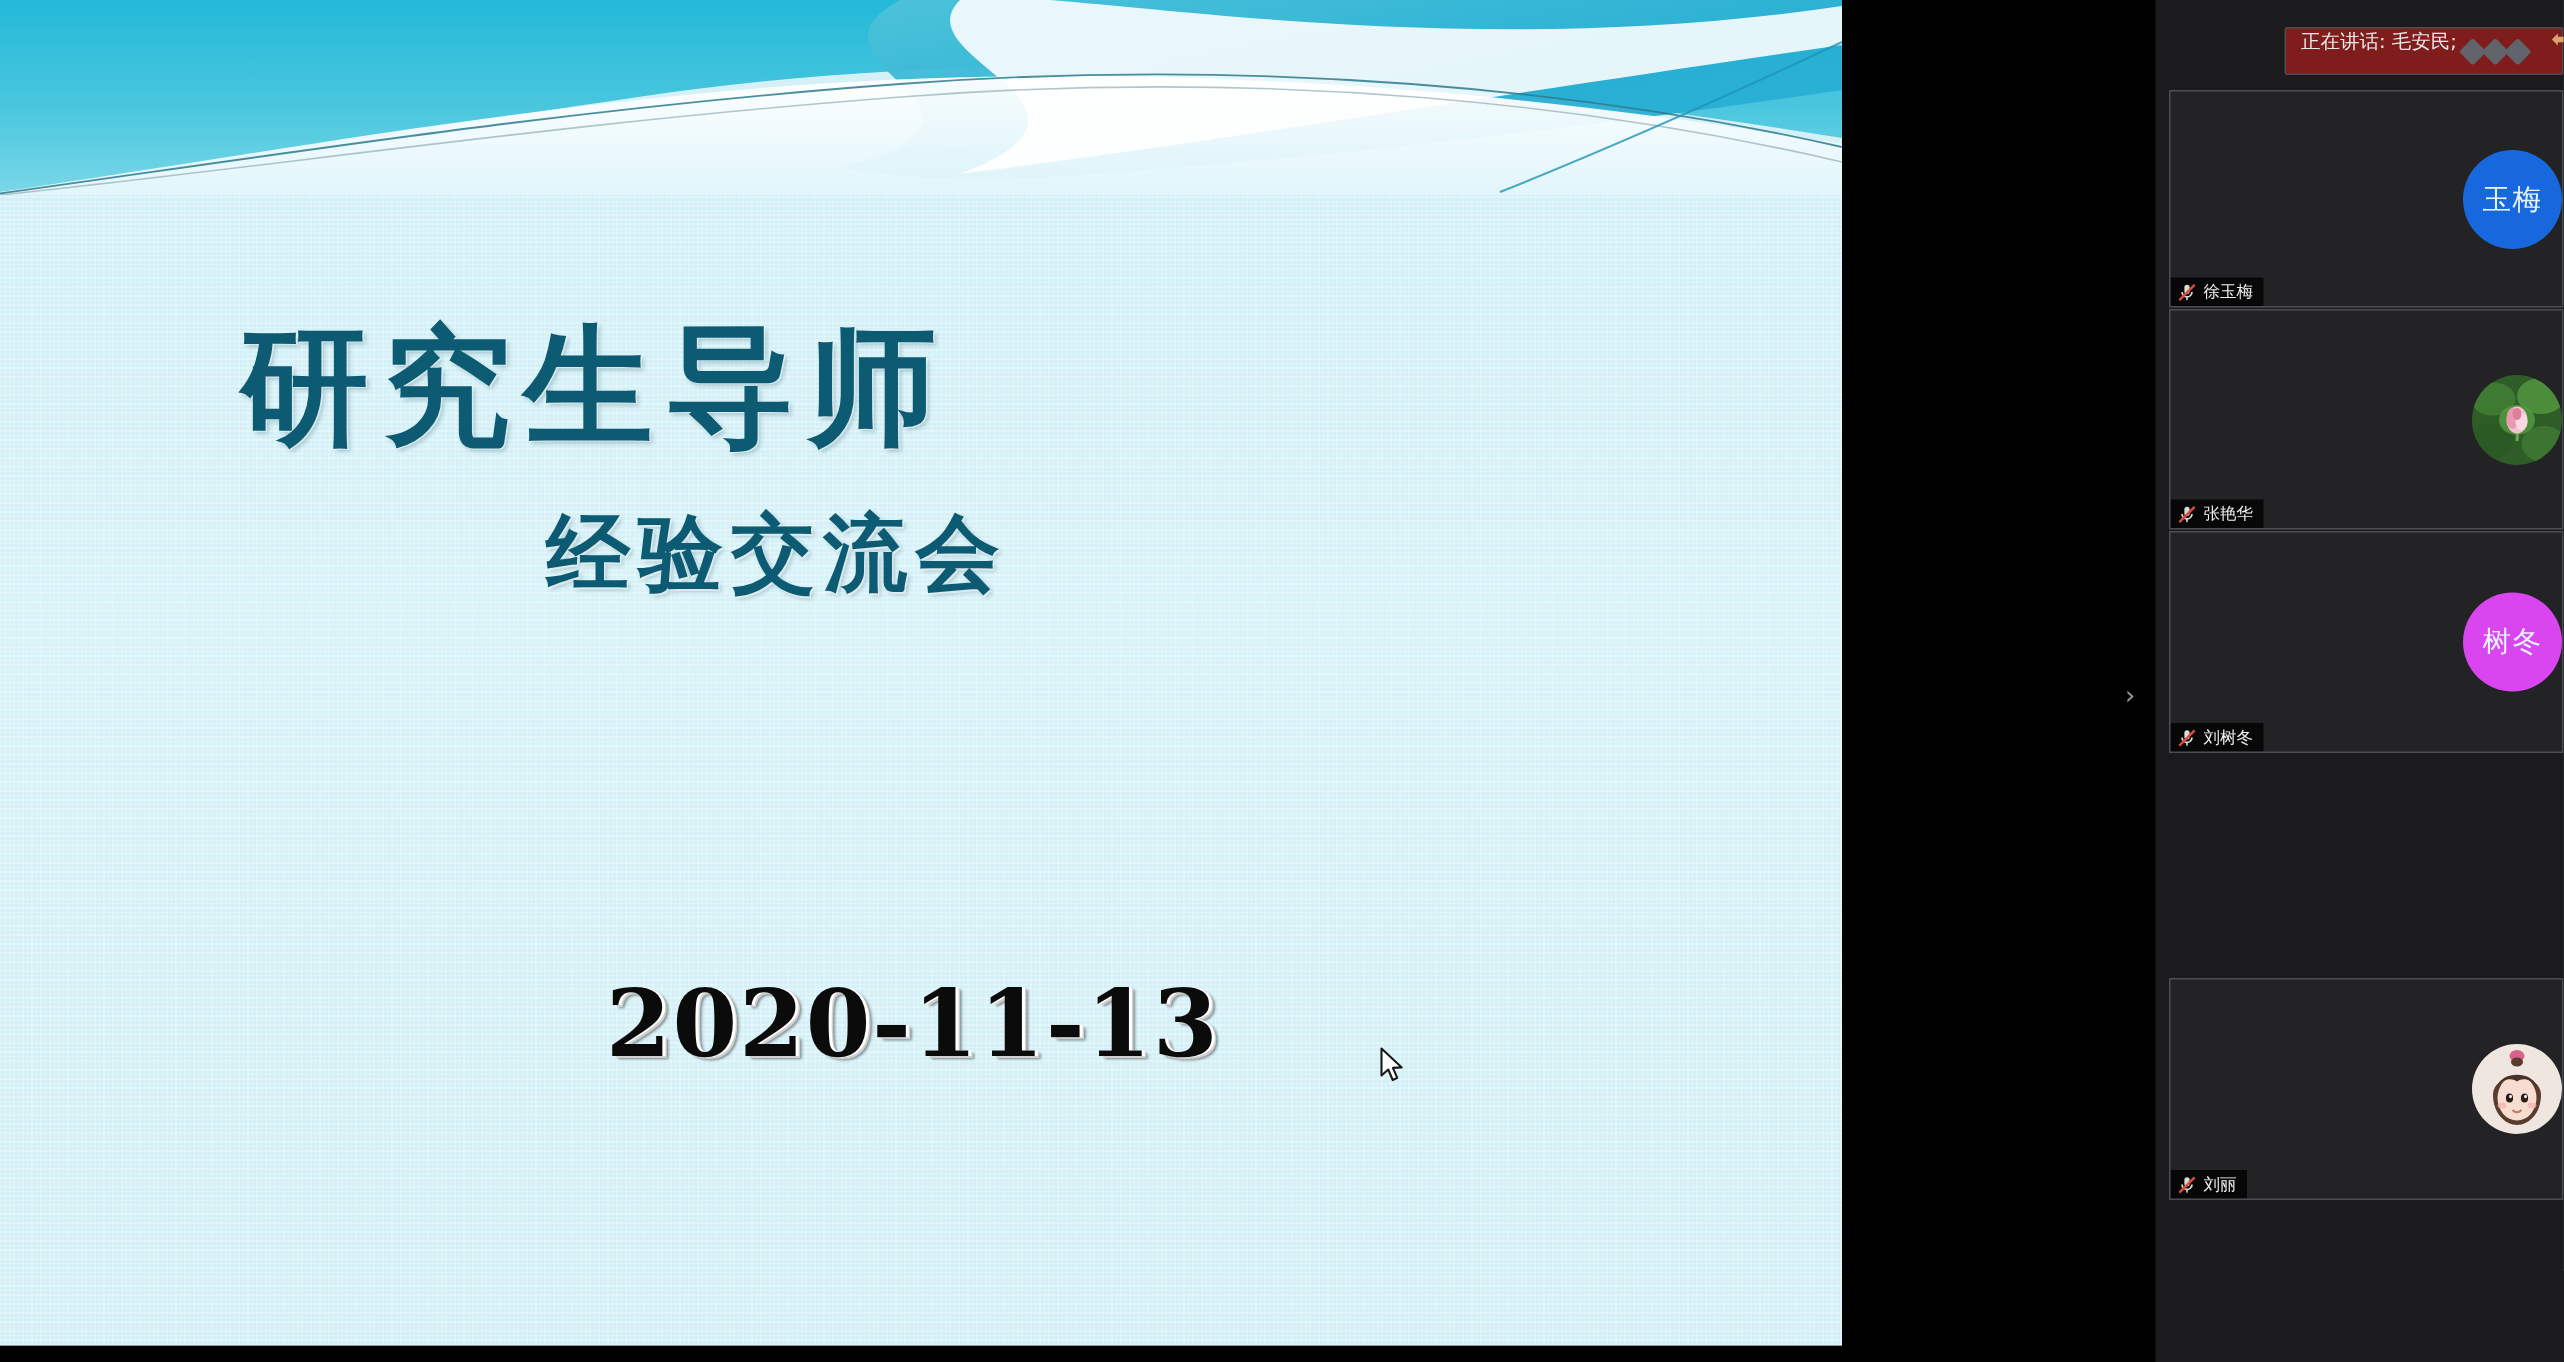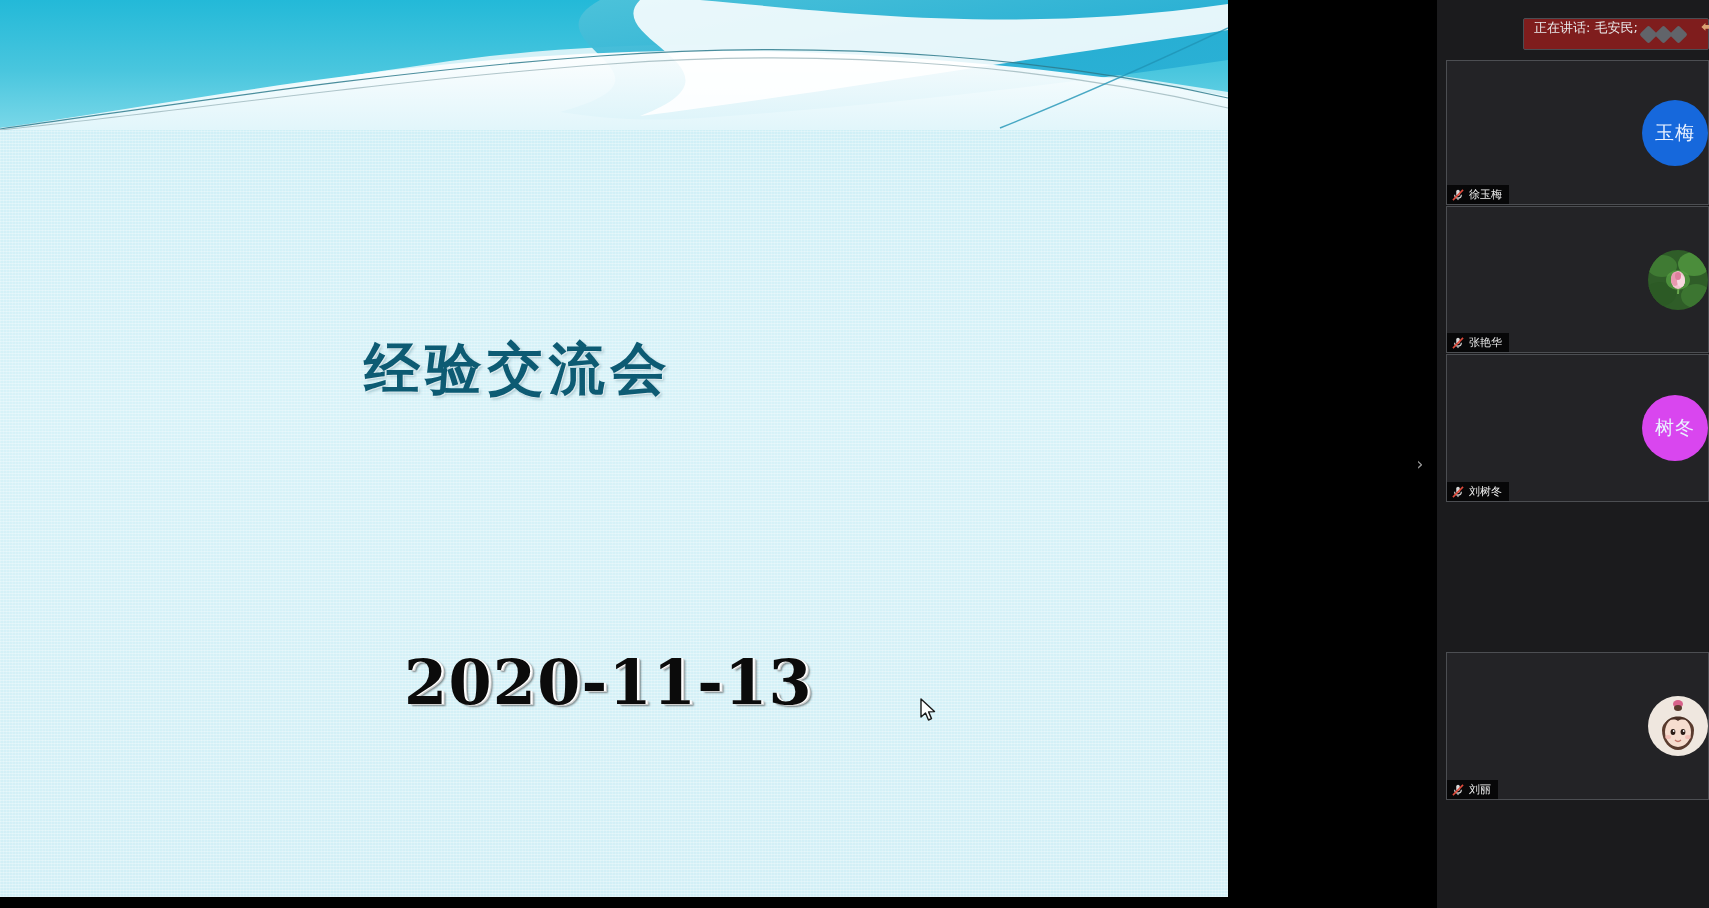--- a/index.html
+++ b/index.html
@@ -92,20 +92,21 @@
           <path d="M0,0 L1228,0 L1228,92 C980,52 700,24 430,64 C250,90 110,116 0,128 Z" fill="url(#gTop)"></path>
           <path d="M600,0 L1228,0 L1228,60 C1050,86 880,106 700,118 C640,122 600,118 560,112 C700,74 520,44 600,0 Z" fill="url(#gTop2)" opacity="0.95"></path>
           <path d="M0,128 C140,108 300,78 470,62 C740,36 1000,58 1228,96 L1228,130 L0,130 Z" fill="url(#gPale)" opacity="0.96"></path>
           <path d="M640,0 C600,40 760,70 640,116 C800,96 980,66 1228,30 L1228,4 C1010,36 820,10 700,0 Z" fill="#ffffff" opacity="0.88"></path>
           <path d="M0,129 C180,104 380,72 600,56 C840,38 1060,60 1228,98" fill="none" stroke="#2d7a8c" stroke-width="1.2" opacity="0.85"></path>
           <path d="M0,130 C190,110 390,80 610,64 C850,46 1065,70 1228,108" fill="none" stroke="#8aa7ad" stroke-width="1.1" opacity="0.65"></path>
           <path d="M1000,128 C1080,96 1160,60 1228,28" fill="none" stroke="#1f93b5" stroke-width="1.4" opacity="0.8"></path>
         </svg>
       </div>
 
+      <div class="slide-title" id="title-line1">研究生导师</div>
       <div class="slide-title" id="title-line2">经验交流会</div>
       <div id="slide-date">2020-11-13</div>
 
       <svg id="mouse-cursor" viewBox="0 0 18 26" xmlns="http://www.w3.org/2000/svg">
         <path d="M2,1 L2,19 L6.5,15 L9.5,22 L12.5,20.6 L9.6,13.9 L15.5,13.6 Z" fill="#ffffff" stroke="#1a1a1a" stroke-width="1.4" stroke-linejoin="round"></path>
       </svg>
     </div>
   </div>
 
   <div id="panel-handle">

